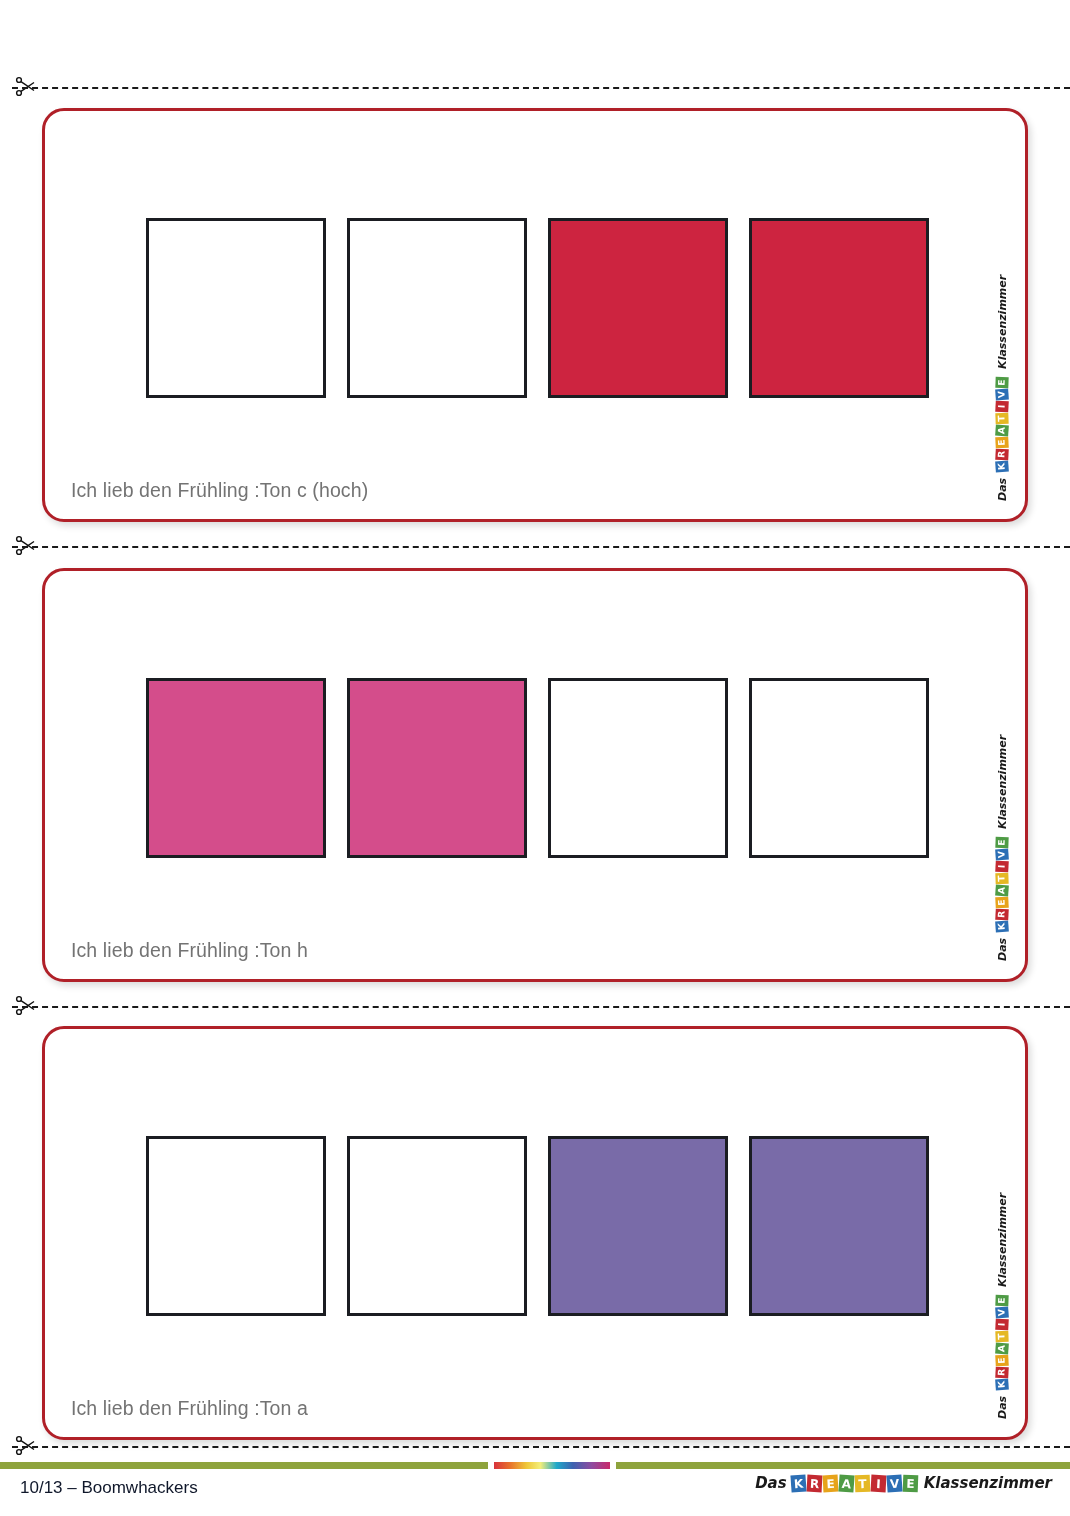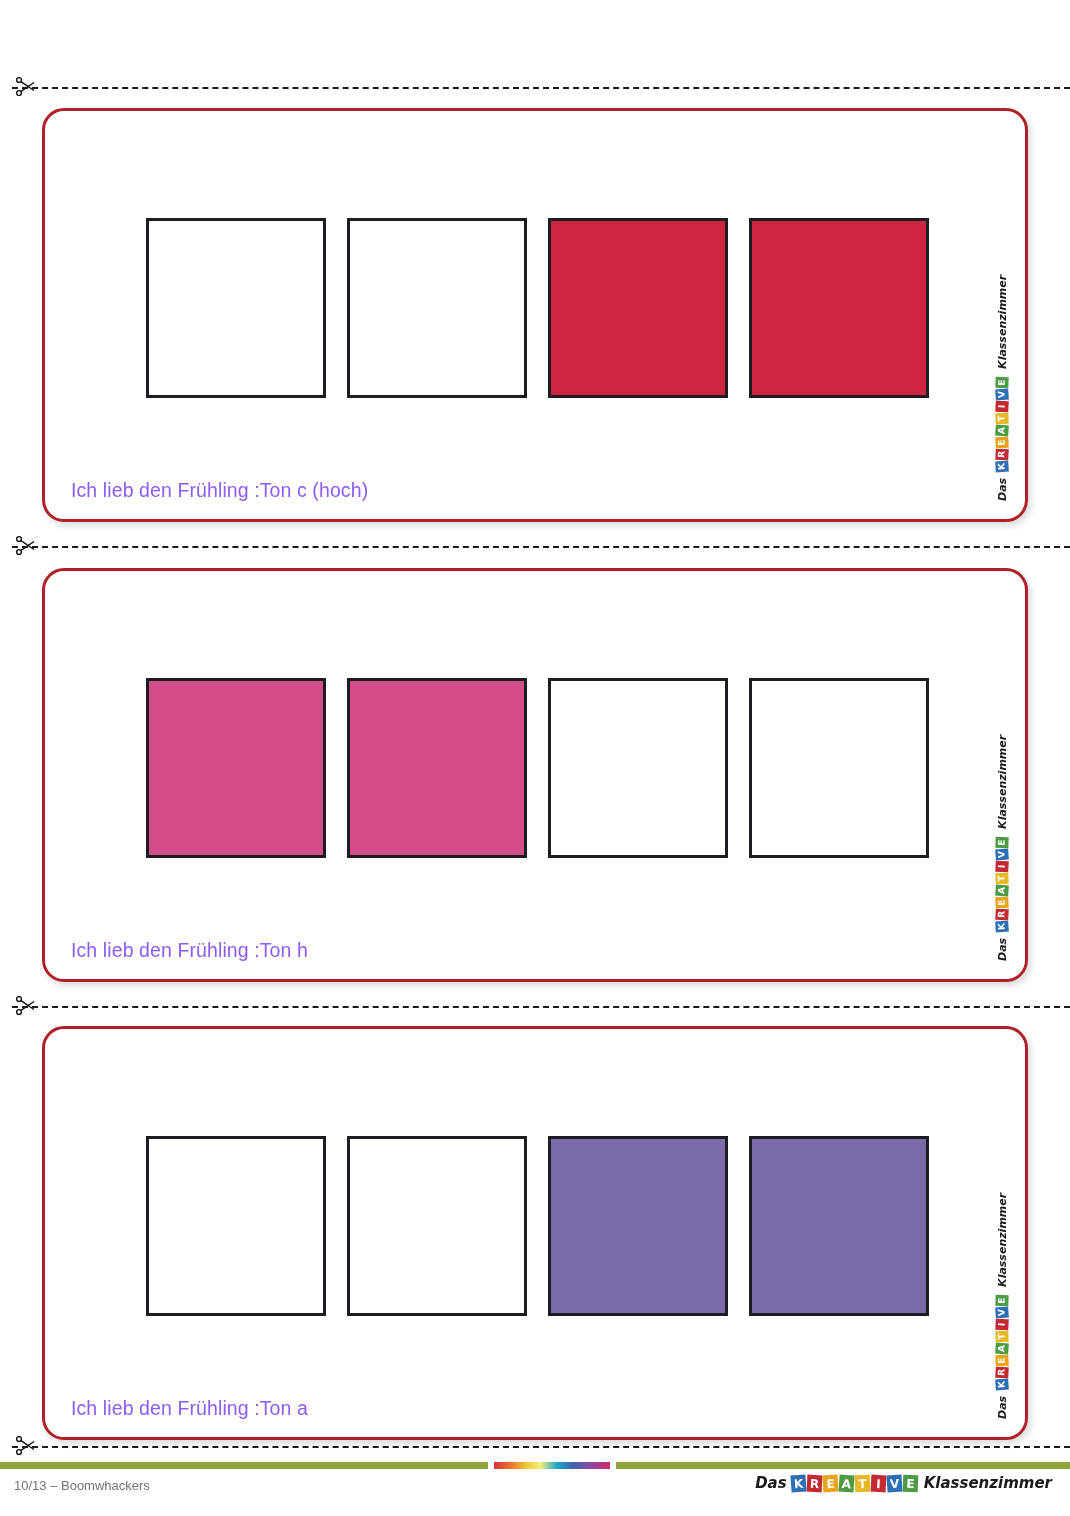--- a/index.html
+++ b/index.html
@@ -95,21 +95,21 @@
     height: 180px;
     border: 3px solid #1b1d22;
     background: #ffffff;
   }
 
   .card-label {
     position: absolute;
     left: 26px;
     bottom: 17px;
     font-size: 19.5px;
-    color: #8b5cf6;
+    color: #737373;
     white-space: nowrap;
     letter-spacing: 0.1px;
   }
 
   
   .vlogo {
     position: absolute;
     right: 10px;
     bottom: 18px;
     width: 26px;
@@ -183,24 +183,24 @@
   }
   .rule-left  { left: 0;    width: 488px; background: #8EA33C; }
   .rule-mid   { left: 494px; width: 116px;
                 background: linear-gradient(to right,
                   #D8323C 0%, #E8732C 14%, #EFC738 28%, #F3EE7A 40%,
                   #1FA8C9 54%, #3D62B0 68%, #8E4BA0 84%, #C9296B 100%); }
   .rule-right { left: 616px; width: 454px; background: #8EA33C; }
 
   .footer-text {
     position: absolute;
-    left: 14px;
+    left: 20px;
     top: 1478px;
-    font-size: 13px;
-    color: #737373;
+    font-size: 17px;
+    color: #0f172a;
     white-space: nowrap;
   }
   .footer-brand {
     position: absolute;
     right: 18px;
     top: 1474px;
   }
 </style>
 </head>
 <body>

